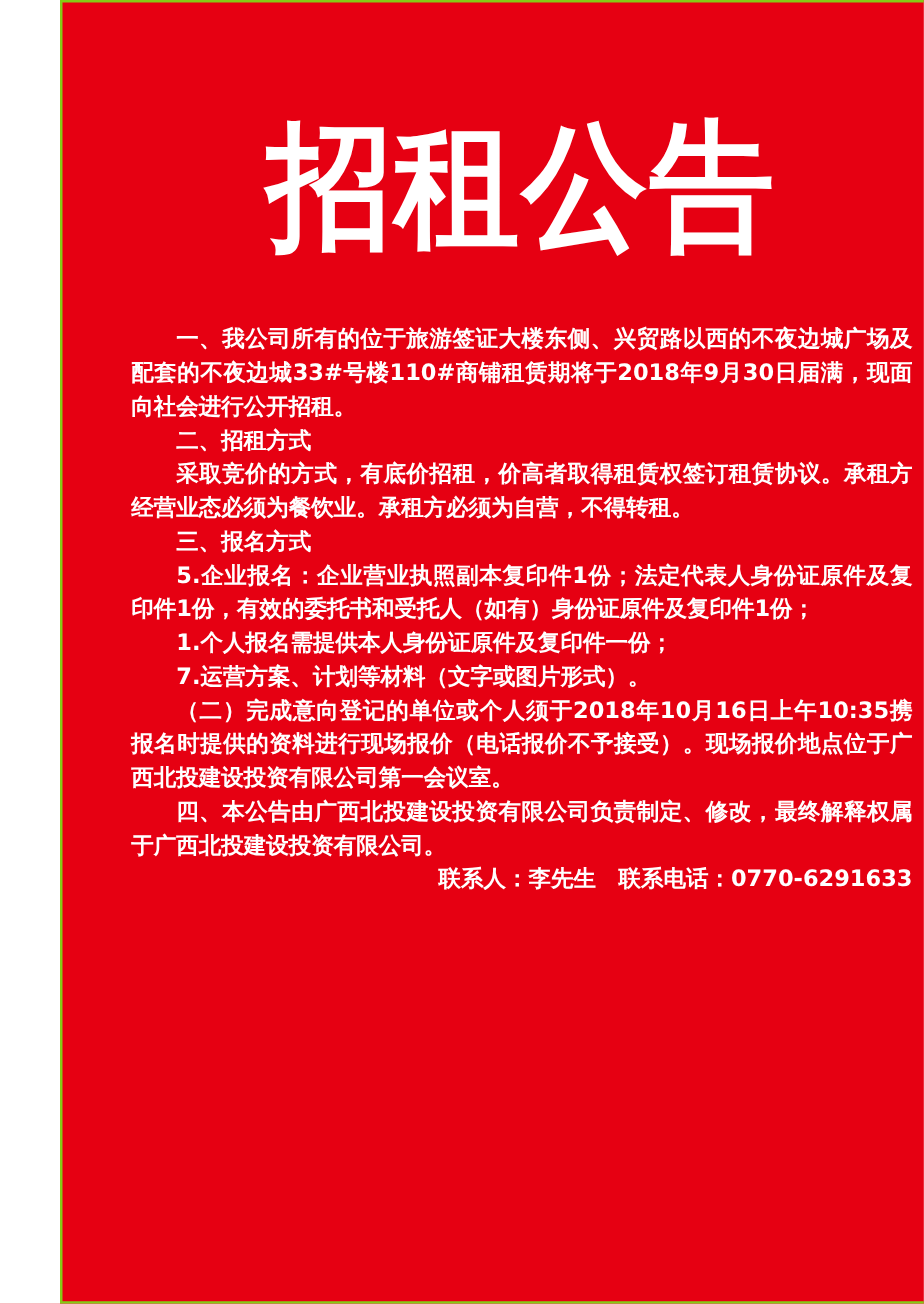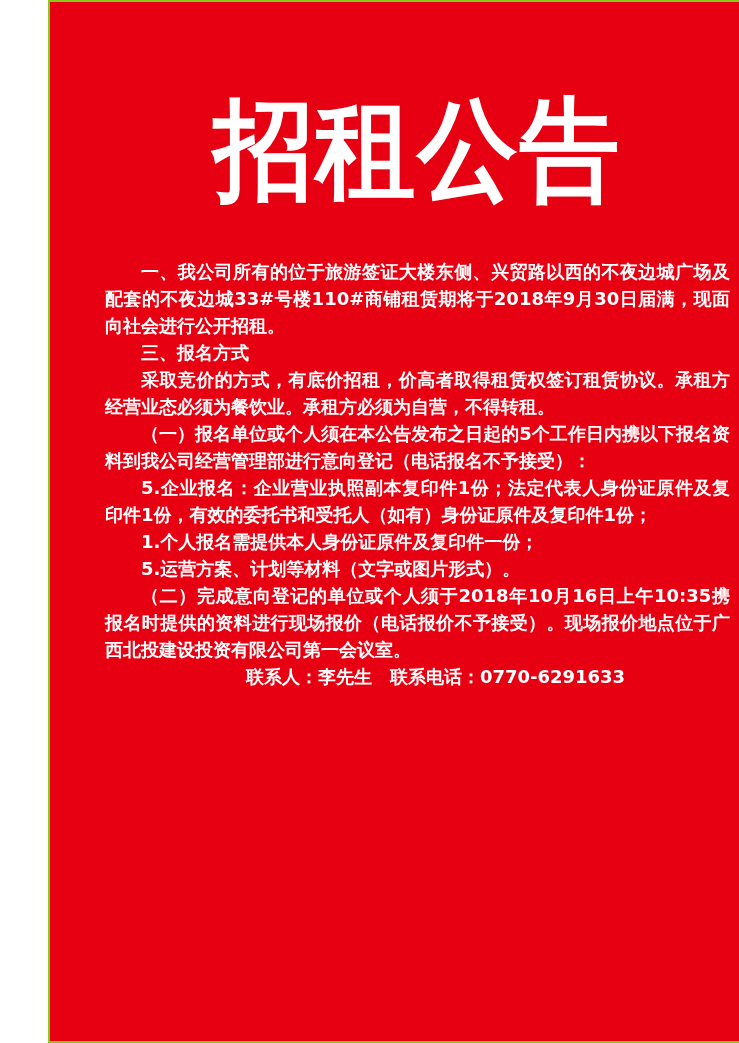--- a/index.html
+++ b/index.html
@@ -41,35 +41,36 @@
     line-height: 27px;
     font-weight: bold;
   }
   .poster-body p {
     margin: 0;
     text-indent: 2em;
     text-align: justify;
     text-justify: inter-ideograph;
   }
   .poster-body p.contact {
-    text-align: center;
+    text-align: right;
   }
 </style>
 </head>
 <body>
 
 <div class="poster">
 
   <h1 class="poster-title">招租公告</h1>
 
   <div class="poster-body">
     <p>一、我公司所有的位于旅游签证大楼东侧、兴贸路以西的不夜边城广场及配套的不夜边城33#号楼110#商铺租赁期将于2018年9月30日届满，现面向社会进行公开招租。</p>
+    <p>二、招租方式</p>
+    <p>采取竞价的方式，有底价招租，价高者取得租赁权签订租赁协议。承租方经营业态必须为餐饮业。承租方必须为自营，不得转租。</p>
     <p>三、报名方式</p>
-    <p>采取竞价的方式，有底价招租，价高者取得租赁权签订租赁协议。承租方经营业态必须为餐饮业。承租方必须为自营，不得转租。</p>
-    <p>（一）报名单位或个人须在本公告发布之日起的5个工作日内携以下报名资料到我公司经营管理部进行意向登记（电话报名不予接受）：</p>
     <p>5.企业报名：企业营业执照副本复印件1份；法定代表人身份证原件及复印件1份，有效的委托书和受托人（如有）身份证原件及复印件1份；</p>
     <p>1.个人报名需提供本人身份证原件及复印件一份；</p>
-    <p>5.运营方案、计划等材料（文字或图片形式）。</p>
+    <p>7.运营方案、计划等材料（文字或图片形式）。</p>
     <p>（二）完成意向登记的单位或个人须于2018年10月16日上午10:35携报名时提供的资料进行现场报价（电话报价不予接受）。现场报价地点位于广西北投建设投资有限公司第一会议室。</p>
+    <p>四、本公告由广西北投建设投资有限公司负责制定、修改，最终解释权属于广西北投建设投资有限公司。</p>
     <p class="contact">联系人：李先生　联系电话：0770-6291633</p>
   </div>
 
 </div>
 
 </body></html>

